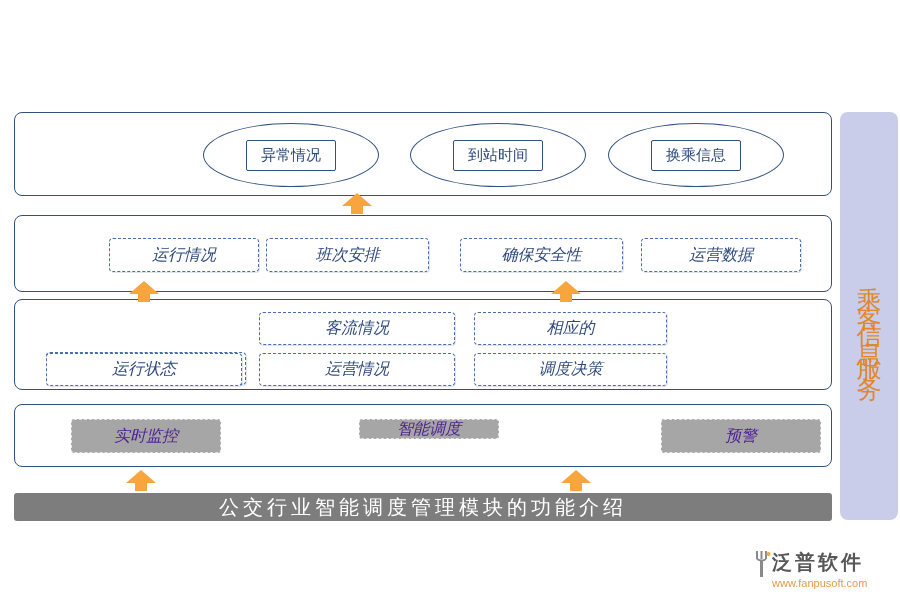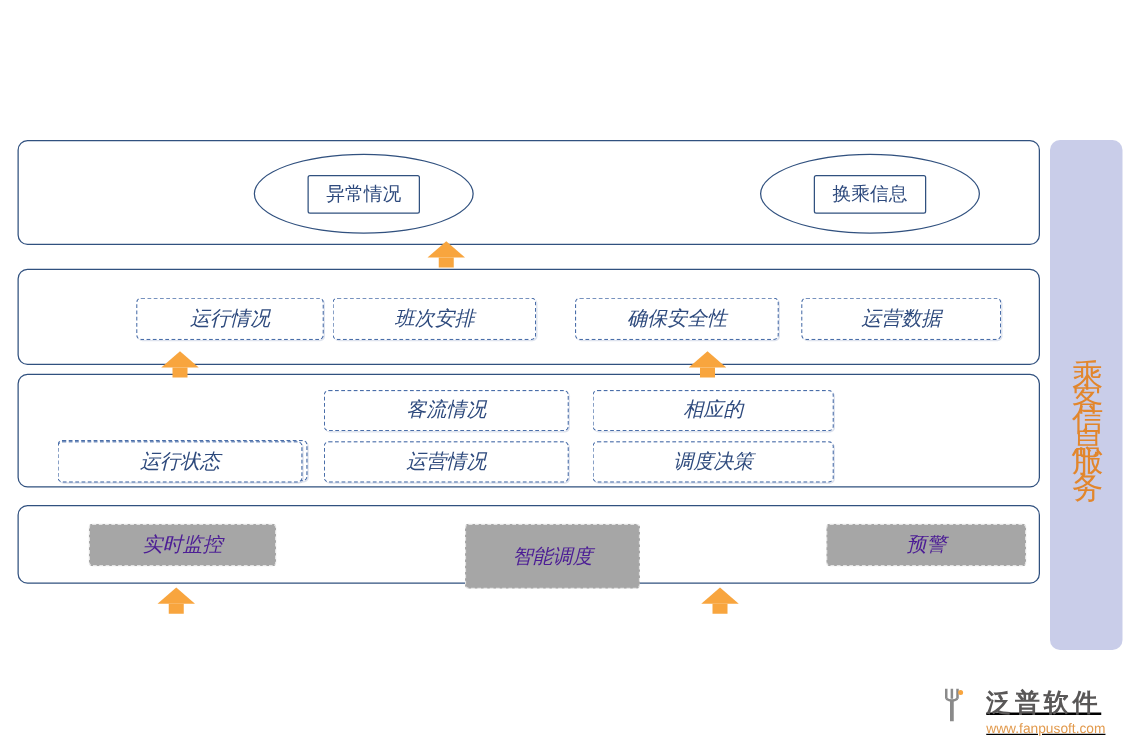--- a/index.html
+++ b/index.html
@@ -95,21 +95,21 @@
     text-orientation:upright;
     letter-spacing:18px;
     font-size:25px;
     color:var(--sidebar-text);
     font-family:"Liberation Serif",serif;
     padding-top:10px;
   }
   .footer-logo{
     position:absolute;
     left:752px;top:549px;
-    display:flex;align-items:flex-start;gap:18px;text-decoration:underline;
+    display:flex;align-items:flex-start;gap:1px;
   }
   .brand{
     font-size:20px;font-weight:bold;
     color:var(--brand-text);
     letter-spacing:3px;
     font-family:"Liberation Serif",serif;
     white-space:nowrap;
   }
   .url{
     font-size:11px;
@@ -120,20 +120,23 @@
   }
 </style>
 </head>
 <body>
 
 <div class="canvas">
 
   <div class="frame" style="left:14px;top:112px;width:818px;height:84px;">
     <div class="ellipse" style="left:188px;top:10px;width:176px;height:64px;">
       <div class="solidbox">异常情况</div>
+    </div>
+    <div class="ellipse" style="left:395px;top:10px;width:176px;height:64px;">
+      <div class="solidbox">到站时间</div>
     </div>
     <div class="ellipse" style="left:593px;top:10px;width:176px;height:64px;">
       <div class="solidbox">换乘信息</div>
     </div>
   </div>
 
   <div class="arrow" style="left:342px;top:193px;">
     <div class="arrow-head"></div>
     <div class="arrow-stem"></div>
   </div>
@@ -158,33 +161,34 @@
     <div class="cell dashed" style="left:31px;top:12px;width:200px;height:33px;margin-top:40px;">位置</div>
     <div class="cell dashed" style="left:244px;top:12px;width:196px;height:33px;">客流情况</div>
     <div class="cell dashed" style="left:459px;top:12px;width:193px;height:33px;">相应的</div>
     <div class="cell dashed" style="left:31px;top:53px;width:196px;height:33px;">运行状态</div>
     <div class="cell dashed" style="left:244px;top:53px;width:196px;height:33px;">运营情况</div>
     <div class="cell dashed" style="left:459px;top:53px;width:193px;height:33px;">调度决策</div>
   </div>
 
   <div class="frame" style="left:14px;top:404px;width:818px;height:63px;">
     <div class="cell graycell" style="left:56px;top:14px;width:150px;height:34px;">实时监控</div>
-    <div class="cell graycell" style="left:357px;top:14px;width:140px;height:52px;">智能调度</div>
+    <div class="cell graycell" style="left:344px;top:14px;width:140px;height:20px;">智能调度</div>
     <div class="cell graycell" style="left:646px;top:14px;width:160px;height:34px;">预警</div>
   </div>
 
   <div class="arrow" style="left:126px;top:470px;">
     <div class="arrow-head"></div>
     <div class="arrow-stem"></div>
   </div>
   <div class="arrow" style="left:561px;top:470px;">
     <div class="arrow-head"></div>
     <div class="arrow-stem"></div>
   </div>
 
+  <div class="titlebar" style="left:14px;top:493px;width:818px;height:28px;">公交行业智能调度管理模块的功能介绍</div>
 
   <div class="sidebar">
     <div class="sidebar-text">乘客信息服务</div>
   </div>
 
   <div class="footer-logo">
     <span>
       <svg width="19" height="30" viewBox="0 0 19 30">
         <path d="M5 2 v8 M9.5 2 v8 M14 2 v8" stroke="#8a8a8a" stroke-width="2" fill="none"></path>
         <path d="M5 10 q4.5 3 9 0" stroke="#8a8a8a" stroke-width="2" fill="none"></path>

